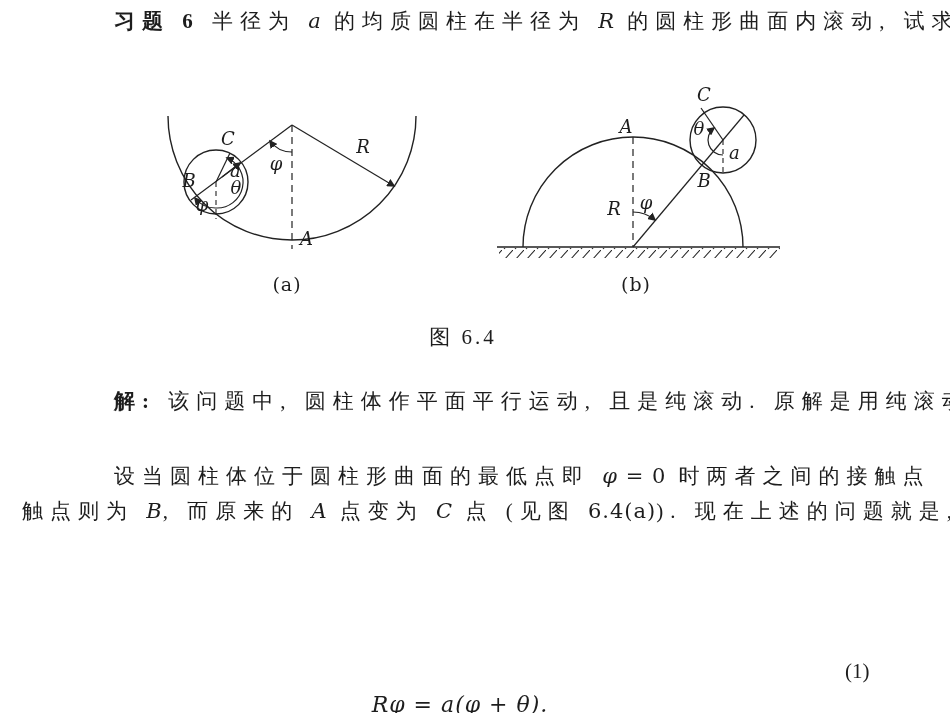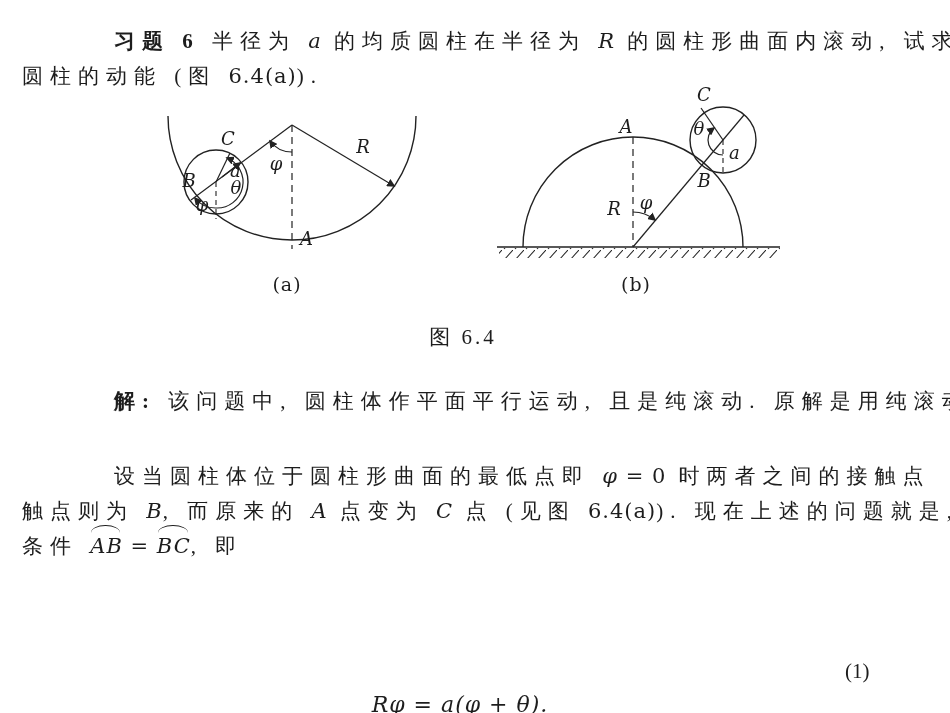--- a/index.html
+++ b/index.html
@@ -31,23 +31,22 @@
   svg .dash{fill:none;stroke:#222222;stroke-width:1.2;stroke-dasharray:7 5;}
   svg .dash2{fill:none;stroke:#222222;stroke-width:1.1;stroke-dasharray:5 4;}
   svg text{fill:#1d1d1d;font-family:"DejaVu Serif",serif;font-size:18px;font-style:italic;}
   svg text.cap{font-style:normal;font-size:19px;letter-spacing:1px;}
 </style>
 </head>
 <body>
 
 <div class="page">
 
-  <div class="para" style="top:24px;">
+  <div class="para" style="top:4px;">
     <div class="line indent"><span class="seg-b">习题 6</span><span class="seg-n"> 半径为 </span><span class="seg-i">a</span><span class="seg-n"> 的均质圆柱在半径为 </span><span class="seg-i">R</span><span class="seg-n"> 的圆柱形曲面内滚动, 试求</span></div>
-    <div class="line"><span class="seg-n">圆柱的动能 (图 </span><span class="seg-m">6.4(a)</span><span class="seg-n">).</span></div>
   </div>
 
   <svg class="fig fig-a" width="330" height="200" viewBox="0 0 330 200">
     <defs>
       <marker id="ah" viewBox="0 0 10 10" refX="8" refY="5" markerWidth="7" markerHeight="7" orient="auto">
         <path d="M0,0 L10,5 L0,10 z" fill="#222222"></path>
       </marker>
     </defs>
     <path class="stroke" d="M 38 21 A 124 124 0 1 0 286 21"></path>
     <line class="dash" x1="162" y1="30" x2="162" y2="154"></line>
@@ -99,21 +98,20 @@
 
   <div class="figcaption">图 6.4</div>
 
   <div class="para" style="top:384px;">
     <div class="line indent"><span class="seg-b">解:</span><span class="seg-n"> 该问题中, 圆柱体作平面平行运动, 且是纯滚动. 原解是用纯滚动</span></div>
   </div>
 
   <div class="para" style="top:459px;">
     <div class="line indent"><span class="seg-n">设当圆柱体位于圆柱形曲面的最低点即 </span><span class="seg-i">φ</span><span class="seg-m"> = 0</span><span class="seg-n"> 时两者之间的接触点</span></div>
     <div class="line"><span class="seg-n">触点则为 </span><span class="seg-i">B</span><span class="seg-n">, 而原来的 </span><span class="seg-i">A</span><span class="seg-n"> 点变为 </span><span class="seg-i">C</span><span class="seg-n"> 点 (见图 </span><span class="seg-m">6.4(a)</span><span class="seg-n">). 现在上述的问题就是,</span></div>
-    <div class="line"><span class="seg-n">条件 </span><span class="seg-arc">AB</span><span class="seg-m"> = </span><span class="seg-arc">BC</span><span class="seg-n">, 即</span></div>
   </div>
 
   <div class="eqrow">
     <span class="eq-body">Rφ = a(φ + θ).</span>
   </div>
   <div class="eqnum">(1)</div>
 
 </div>
 
 </body></html>

